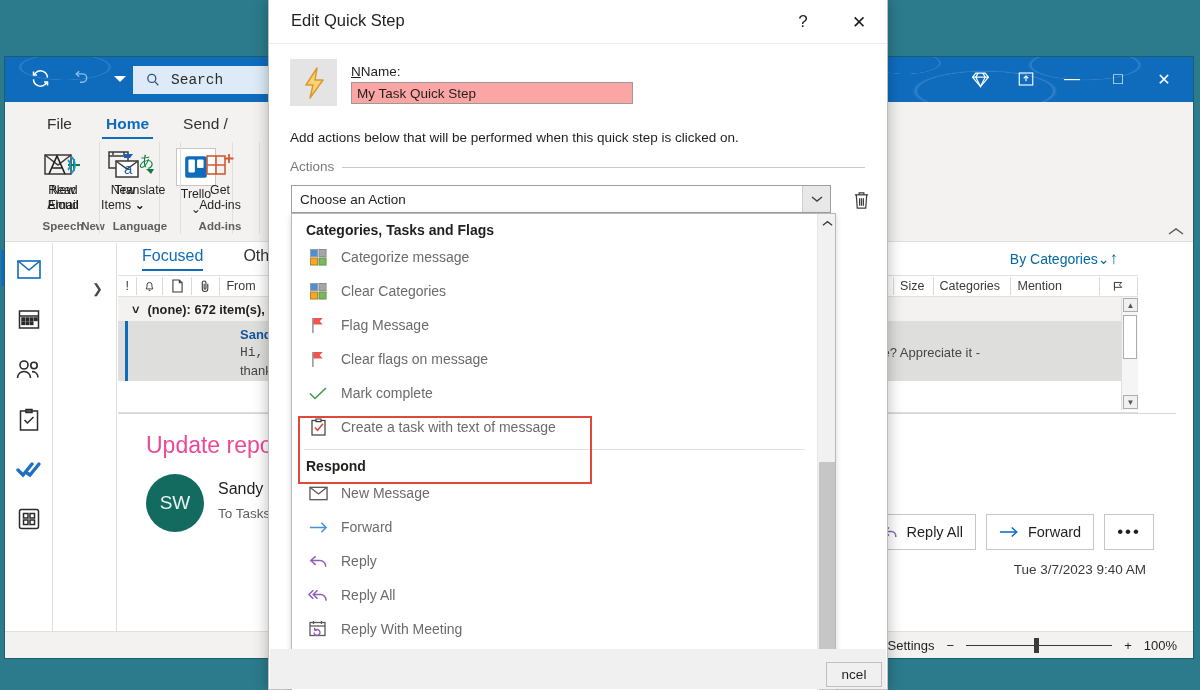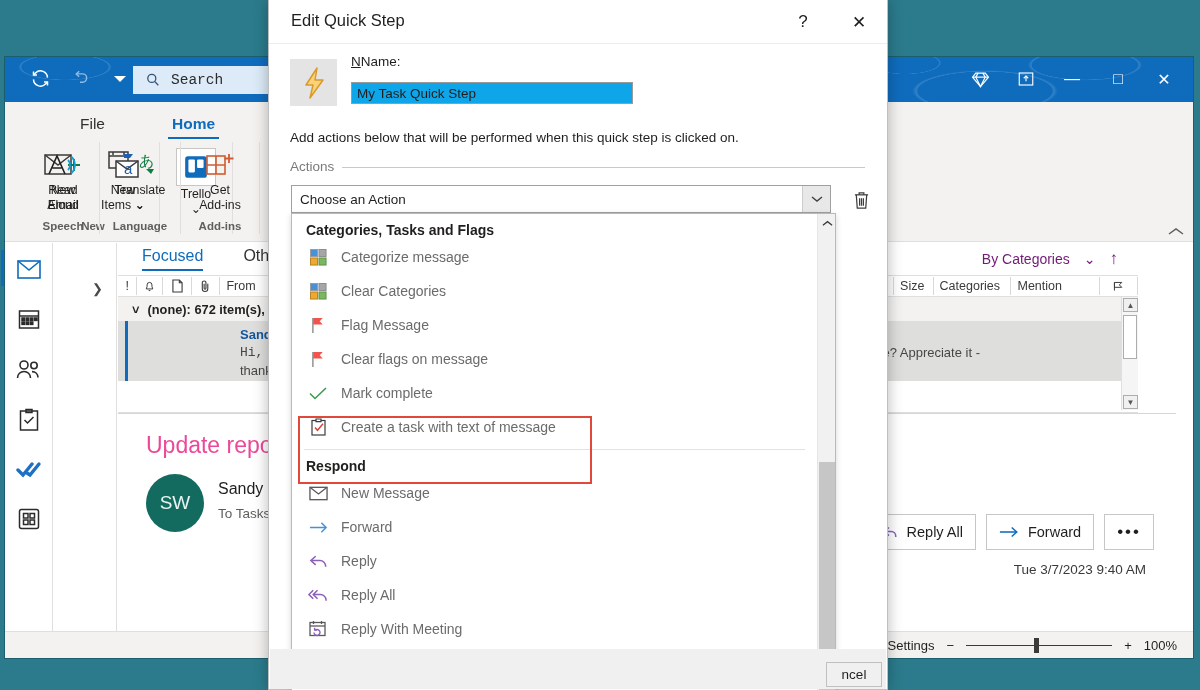--- a/index.html
+++ b/index.html
@@ -36,21 +36,21 @@
   .searchbox .lbl { font-size:14.5px; color:#2c2c2c;font-family:Liberation Mono, monospace; }
 
   .win-ctrls { position:absolute; right:6px; top:4px; display:flex; align-items:center; }
   .win-ctrls .wb { width:46px; height:36px; display:flex; align-items:center; justify-content:center;
                    color:#fff; }
 
   
   .ribbon { position:absolute; left:0; top:45px; width:100%; height:140px; background:#f3f2f1;
             border-bottom:1px solid #e1dfdd; }
   .tabs { position:absolute; left:38px; top:5px; display:flex; gap:26px; align-items:flex-end; height:32px; }
-  .tab { font-size:15.5px; color:#323130; padding:3px 4px 6px; position:relative;margin-left:33px; }
+  .tab { font-size:15.5px; color:#323130; padding:3px 4px 6px; position:relative; }
   .tab.active { color:#0f6cbd; font-weight:600; }
   .tab.active:after { content:""; position:absolute; left:0; right:0; bottom:0; height:2.5px; background:#0f6cbd; }
 
   .ribbon-groups { position:absolute; left:22px; top:40px; right:0; height:98px; display:flex; }
   .grp { display:flex; flex-direction:column; align-items:center; position:relative; padding:0 7px;
          border-right:1px solid #e1dfdd; height:92px; }
   .grp .items { display:flex; gap:2px; flex:1; align-items:flex-start; padding-top:3px; }
   .grp .gname { font-size:11.5px; color:#605e5c; text-align:center; margin-top:auto; padding-bottom:2px;font-weight:bold; }
   .bigbtn { width:58px; display:flex; flex-direction:column; align-items:center; gap:2px; padding:3px 2px;}
   .bigbtn .glyph { height:34px; display:flex; align-items:center; justify-content:center; }
@@ -75,22 +75,22 @@
                 border-right:1px solid #e1dfdd; }
   .folderpane .expander { position:absolute; left:38px; top:38px; color:#4a4a4a; font-size:13px; }
 
   
   .msglist { position:absolute; left:113px; top:186px; width:1020px; bottom:0; background:#fff; }
   .focus-tabs { position:absolute; left:24px; top:4px; display:flex; gap:40px; }
   .focus-tabs .ft { font-size:16px; color:#323130; padding-bottom:6px; position:relative; }
   .focus-tabs .ft.active { color:#0f6cbd; }
   .focus-tabs .ft.active:after { content:""; position:absolute; left:0; right:0; bottom:0;
                                  height:2.5px; background:#0f6cbd; }
-  .sortbar { position:absolute; right:20px; top:6px; display:flex; align-items:center; gap:14px;
-             font-size:14px; color:#701a75; }
+  .sortbar { position:absolute; right:20px; top:6px; display:flex; align-items:center; 
+             font-size:14px; color:#0369a1; }
   .colhdr { position:absolute; left:0; right:0; top:32px; height:22px; border-top:1px solid #e1dfdd;
             border-bottom:1px solid #e1dfdd; display:flex; align-items:center; font-size:12.5px;
             color:#3b3a39; }
   .colhdr .c { padding:0 6px; border-right:1px solid #d9d9d9; height:18px; display:flex;
                align-items:center; }
   .grouphdr { position:absolute; left:0; right:0; top:54px; height:24px; background:#f3f2f1;
               display:flex; align-items:center; gap:8px; padding-left:14px;
               font-size:12.8px; font-weight:bold; color:#201f1e; }
   .msgrow { position:absolute; left:0; right:0; top:78px; height:60px; background:#dededd; }
   .msgrow .accent { position:absolute; left:7px; top:0; width:3px; height:100%; background:#0f6cbd; }
@@ -137,25 +137,25 @@
             border:1px solid #bfbfbf; border-top:none; box-shadow:0 0 14px rgba(0,0,0,.28); }
   .dlg-title { position:absolute; left:0; top:0; width:100%; height:44px; background:#fff;
                border-bottom:1px solid #ededed; }
   .dlg-title .t { position:absolute; left:22px; top:11px; font-size:16.5px; color:#201f1e; }
   .dlg-title .b { position:absolute; top:0; width:44px; height:44px; display:flex;
                   align-items:center; justify-content:center; color:#201f1e; font-size:17px; }
 
   .dlg-body { position:absolute; left:0; top:44px; right:0; bottom:0; background:#fff; }
   .qsicon { position:absolute; left:21px; top:15px; width:47px; height:47px; background:#e4e4e4;
             display:flex; align-items:center; justify-content:center; }
-  .namelbl { position:absolute; left:82px; top:10px; font-size:13.5px; color:#201f1e; }
+  .namelbl { position:absolute; left:82px; top:20px; font-size:13.5px; color:#201f1e; }
   .namelbl u { text-decoration:underline; }
   .nameinput { position:absolute; left:82px; top:38px; width:282px; height:22px;
                border:1px solid #9b9b9b; font-size:13.5px; color:#201f1e;
-               padding:0 5px; display:flex; align-items:center; background:#0ea5e9; }
+               padding:0 5px; display:flex; align-items:center; background:#fca5a5; }
   .desc { position:absolute; left:21px; top:86px; font-size:13.5px; color:#201f1e; }
   .sectlbl { position:absolute; left:21px; top:115px; font-size:13.5px; color:#7a7a7a; }
   .sectline { position:absolute; left:73px; right:22px; top:123px; height:1px; background:#c9c9c9; }
 
   .combo { position:absolute; left:22px; top:141px; width:540px; height:28px; border:1px solid #a0a0a0;
            background:#fff; display:flex; align-items:center; }
   .combo .val { padding-left:8px; font-size:13.5px; color:#201f1e; }
   .combo .arrow { position:absolute; right:0; top:0; width:28px; height:26px; background:#e8e8e8;
                   border-left:1px solid #cdcdcd; display:flex; align-items:center; justify-content:center;
                   color:#404040; }

